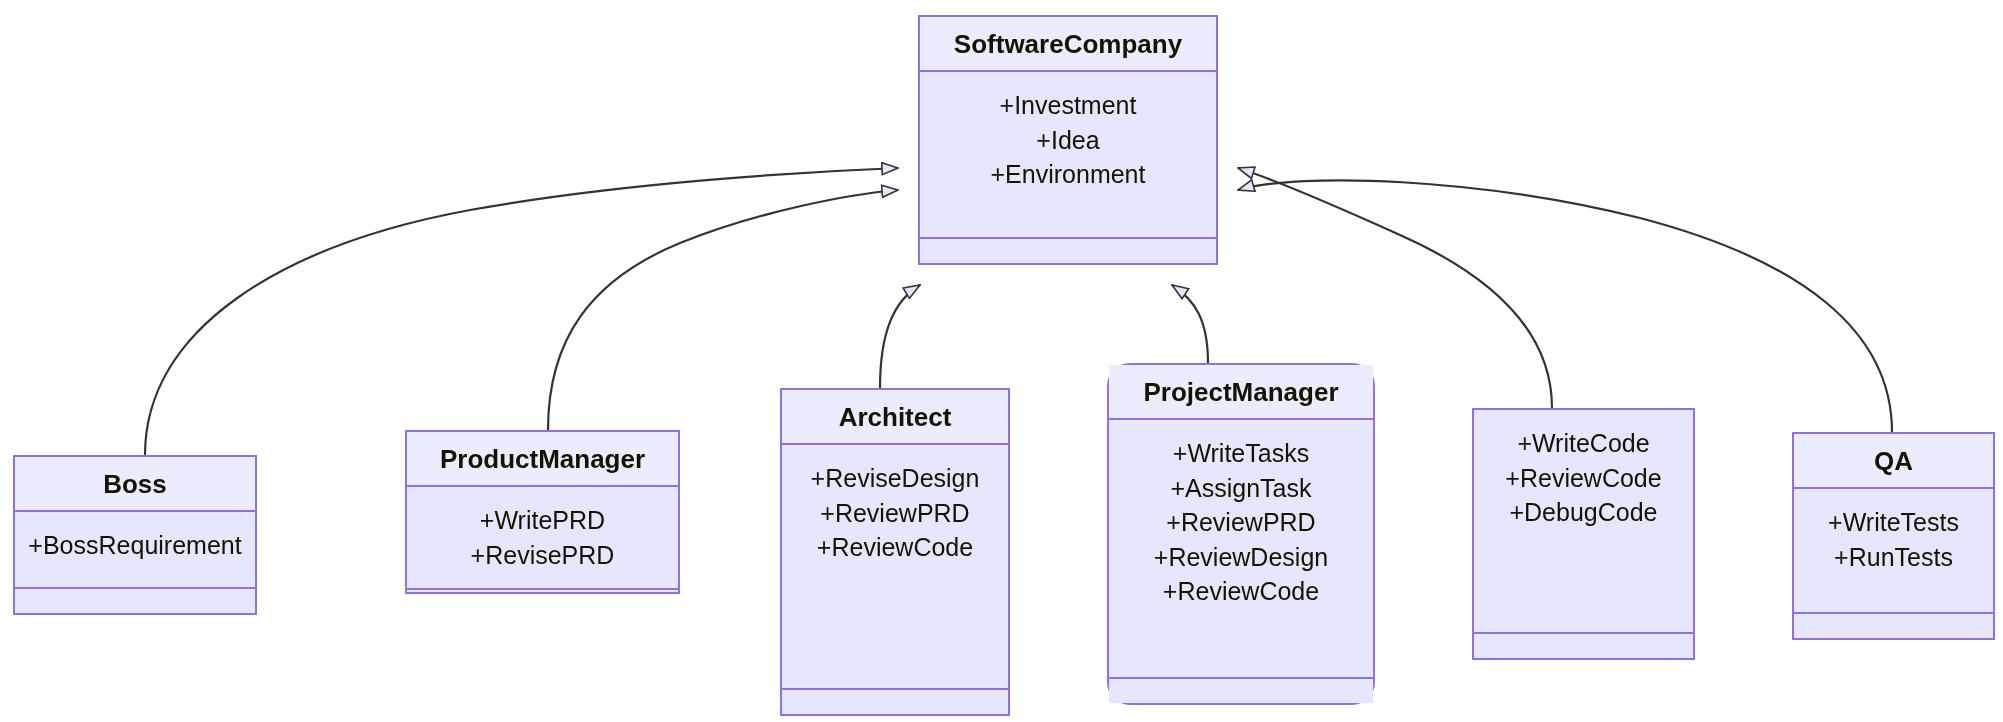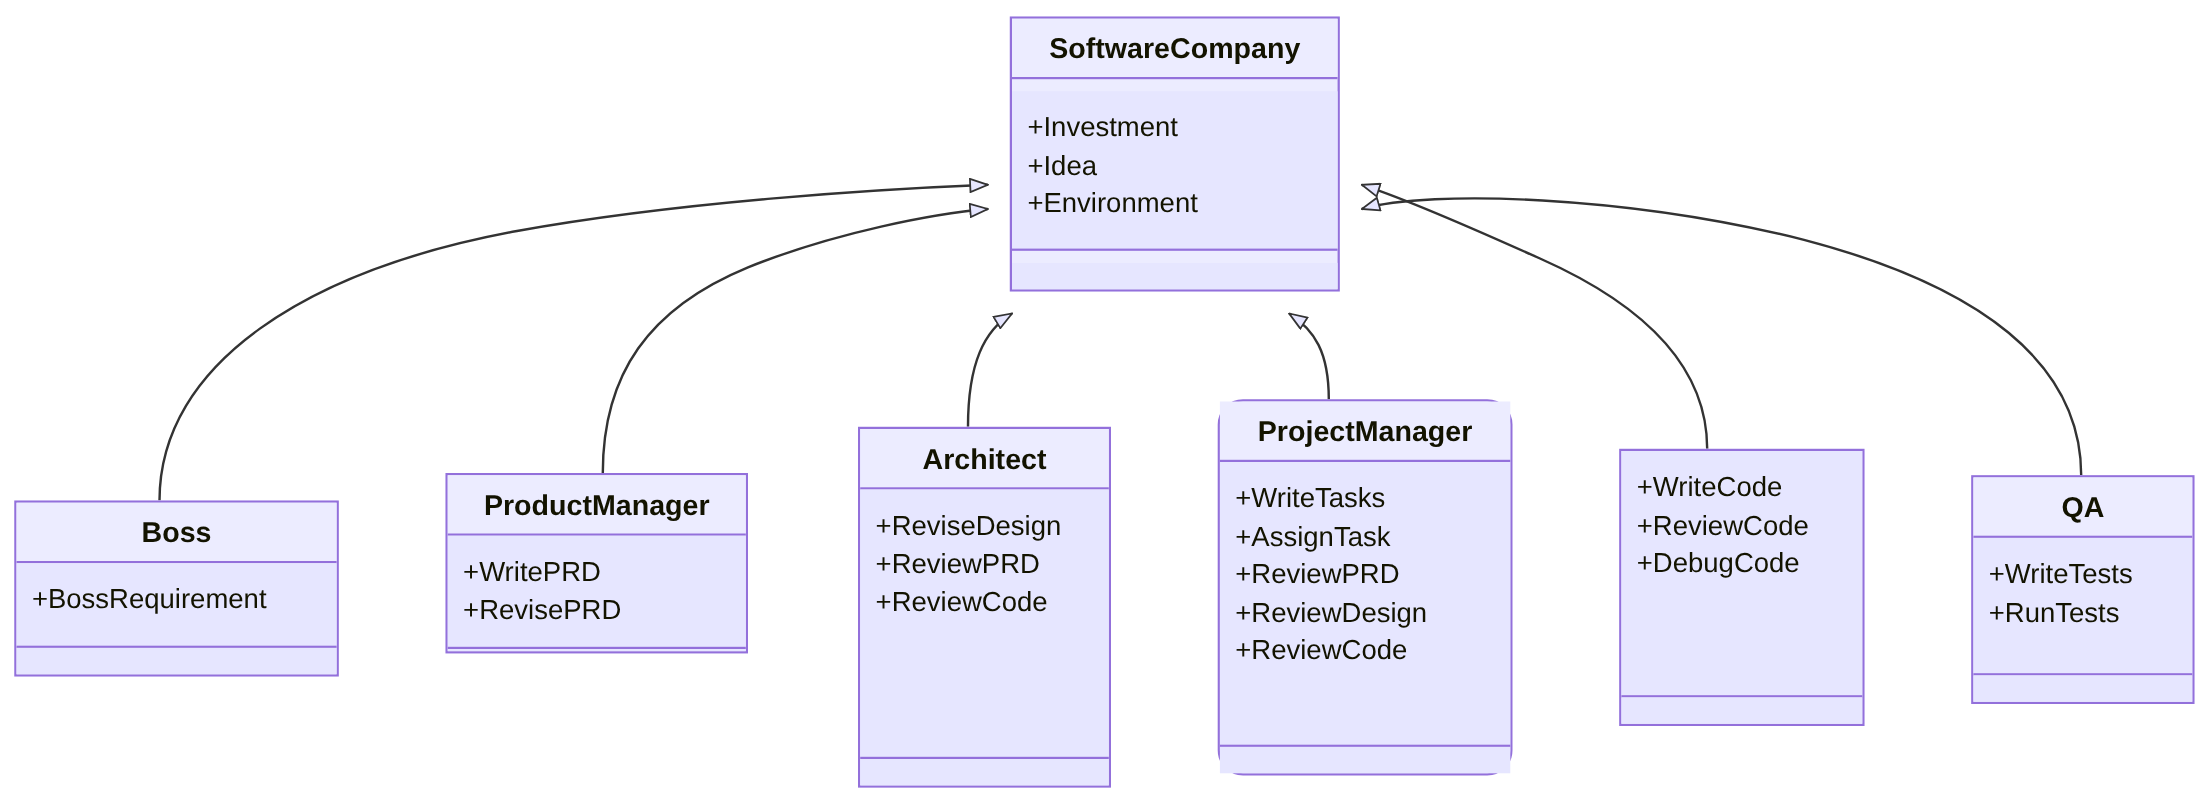--- a/index.html
+++ b/index.html
@@ -45,20 +45,21 @@
     white-space: nowrap;
   }
   .uml-attrs {
     flex: 1 1 auto;
     background: #e6e6ff;
     border-bottom: 2px solid #9370db;
     padding: 16px 14px 16px 14px;
     display: flex;
     flex-direction: column;
     justify-content: flex-start;
+    align-items: center;
   }
   .uml-attr {
     font-size: 25px;
     color: #131300;
     line-height: 1.38;
     white-space: nowrap;
   }
   .uml-methods {
     height: 24px;
     background: #e6e6ff;
@@ -82,31 +83,31 @@
 
     <path d="M 880,388 C 880,330 895,300 920,285" fill="none" stroke="#333333" stroke-width="2.2" marker-end="url(#gen-arrow)"></path>
 
     <path d="M 1208,363 C 1208,320 1195,300 1172,285" fill="none" stroke="#333333" stroke-width="2.2" marker-end="url(#gen-arrow)"></path>
 
     <path d="M 1552,408 C 1552,330 1490,275 1400,235 C 1320,199 1270,178 1238,168" fill="none" stroke="#333333" stroke-width="2.2" marker-end="url(#gen-arrow)"></path>
 
     <path d="M 1892,432 C 1892,330 1800,260 1640,218 C 1480,178 1300,172 1238,190" fill="none" stroke="#333333" stroke-width="2.2" marker-end="url(#gen-arrow)"></path>
   </svg>
 
-  <div class="uml-class" id="node-softwarecompany" style="left:918px; top:15px; width:300px; height:250px;gap:11px;">
+  <div class="uml-class" id="node-softwarecompany" style="left:918px; top:15px; width:300px; height:250px;">
     <div class="uml-title">SoftwareCompany</div>
     <div class="uml-attrs">
       <div class="uml-attr">+Investment</div>
       <div class="uml-attr">+Idea</div>
       <div class="uml-attr">+Environment</div>
     </div>
     <div class="uml-methods"></div>
   </div>
 
-  <div class="uml-class" id="node-boss" style="left:13px; top:455px; width:295px; height:160px;">
+  <div class="uml-class" id="node-boss" style="left:13px; top:455px; width:244px; height:160px;">
     <div class="uml-title">Boss</div>
     <div class="uml-attrs">
       <div class="uml-attr">+BossRequirement</div>
     </div>
     <div class="uml-methods"></div>
   </div>
 
   <div class="uml-class" id="node-productmanager" style="left:405px; top:430px; width:275px; height:164px;">
     <div class="uml-title">ProductManager</div>
     <div class="uml-attrs">

